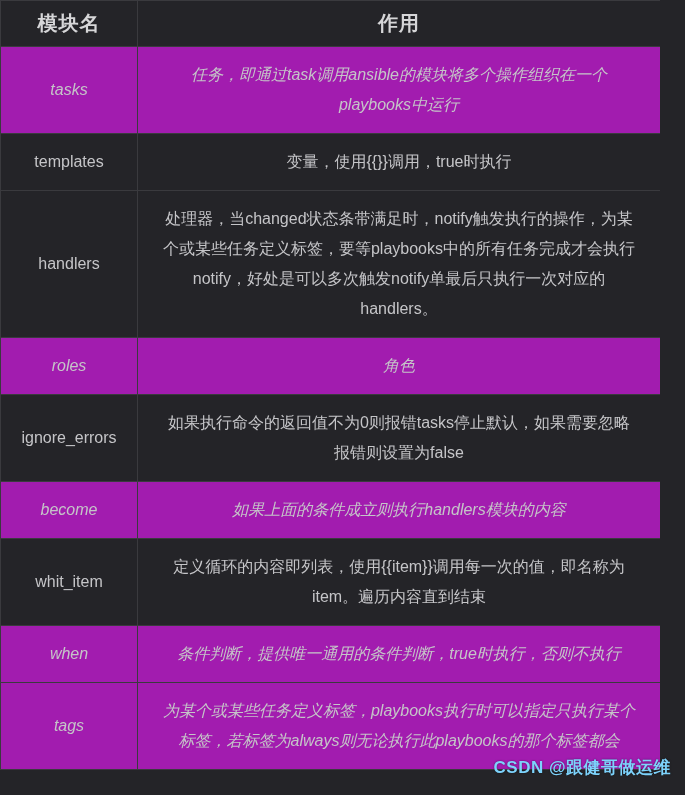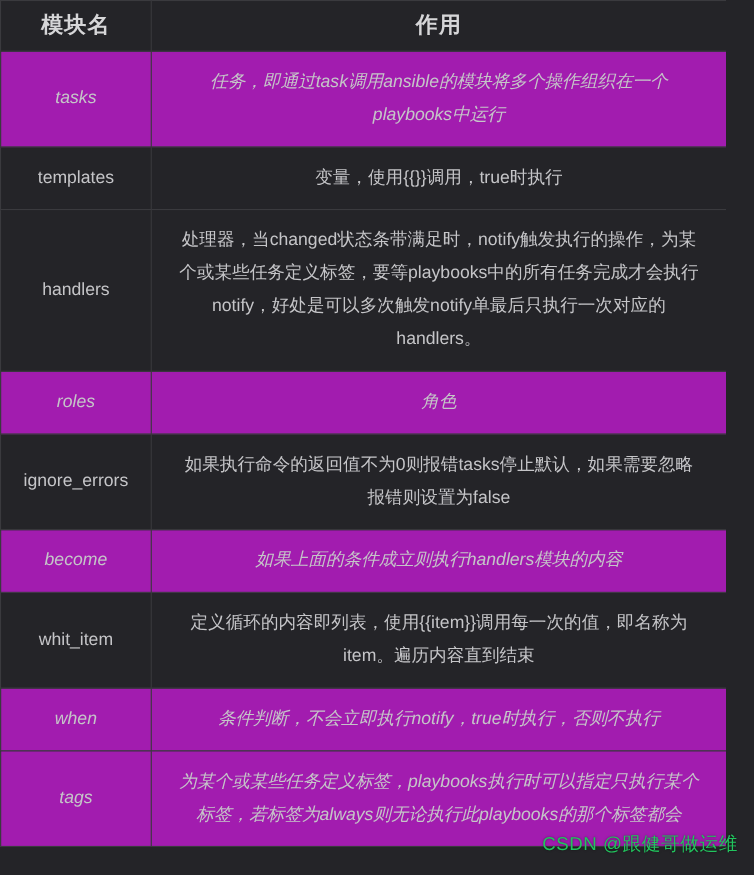--- a/index.html
+++ b/index.html
@@ -68,24 +68,25 @@
   }
   td.desc-cell .cell {
     padding: 13px 22px;
   }
 
   #watermark {
     position: absolute;
     right: 14px;
     bottom: 16px;
     font-size: 17px;
-    color: #22c55e;
+    color: #7dd3fc;
     letter-spacing: 0.5px;
     text-shadow: 0 0 2px rgba(0,0,0,0.5);
     pointer-events: none;
+    font-weight: bold;
   }
 </style>
 </head>
 <body>
 
 <div id="table-wrap">
   <table class="module-table">
     <colgroup>
       <col class="col-name">
       <col class="col-desc">
@@ -151,21 +152,21 @@
           </td>
         <td class="desc-cell">
             <div class="cell">定义循环的内容即列表，使用{{item}}调用每一次的值，即名称为item。遍历内容直到结束</div>
           </td>
       </tr>
       <tr class="odd">
         <td class="name-cell">
             <div class="cell">when</div>
           </td>
         <td class="desc-cell">
-            <div class="cell">条件判断，不会立即执行notify，true时执行，否则不执行</div>
+            <div class="cell">条件判断，提供唯一通用的条件判断，true时执行，否则不执行</div>
           </td>
       </tr>
       <tr class="odd">
         <td class="name-cell">
             <div class="cell">tags</div>
           </td>
         <td class="desc-cell">
             <div class="cell">为某个或某些任务定义标签，playbooks执行时可以指定只执行某个标签，若标签为always则无论执行此playbooks的那个标签都会</div>
           </td>
       </tr>

